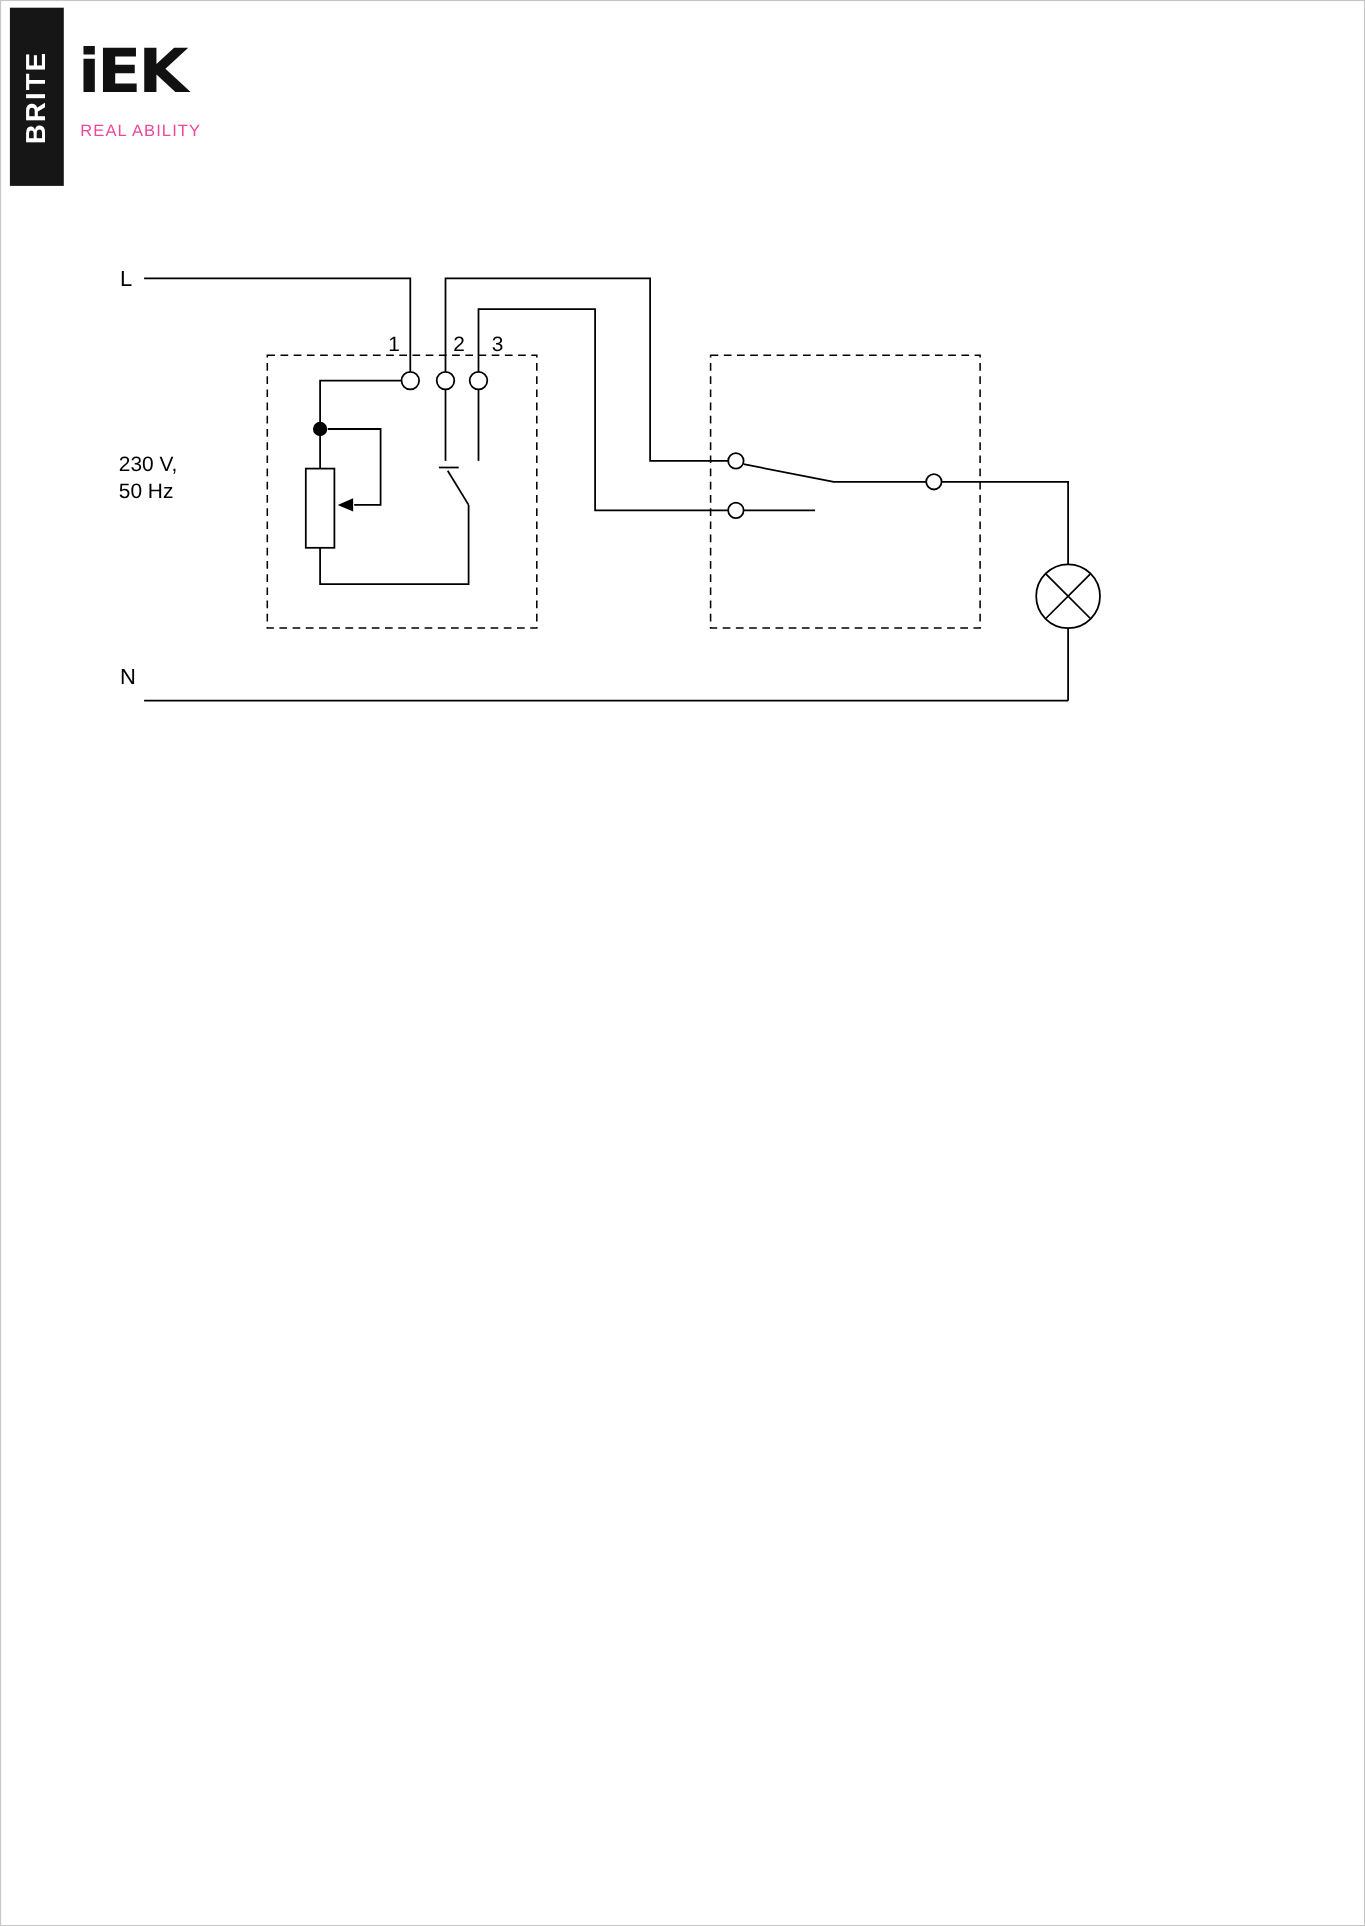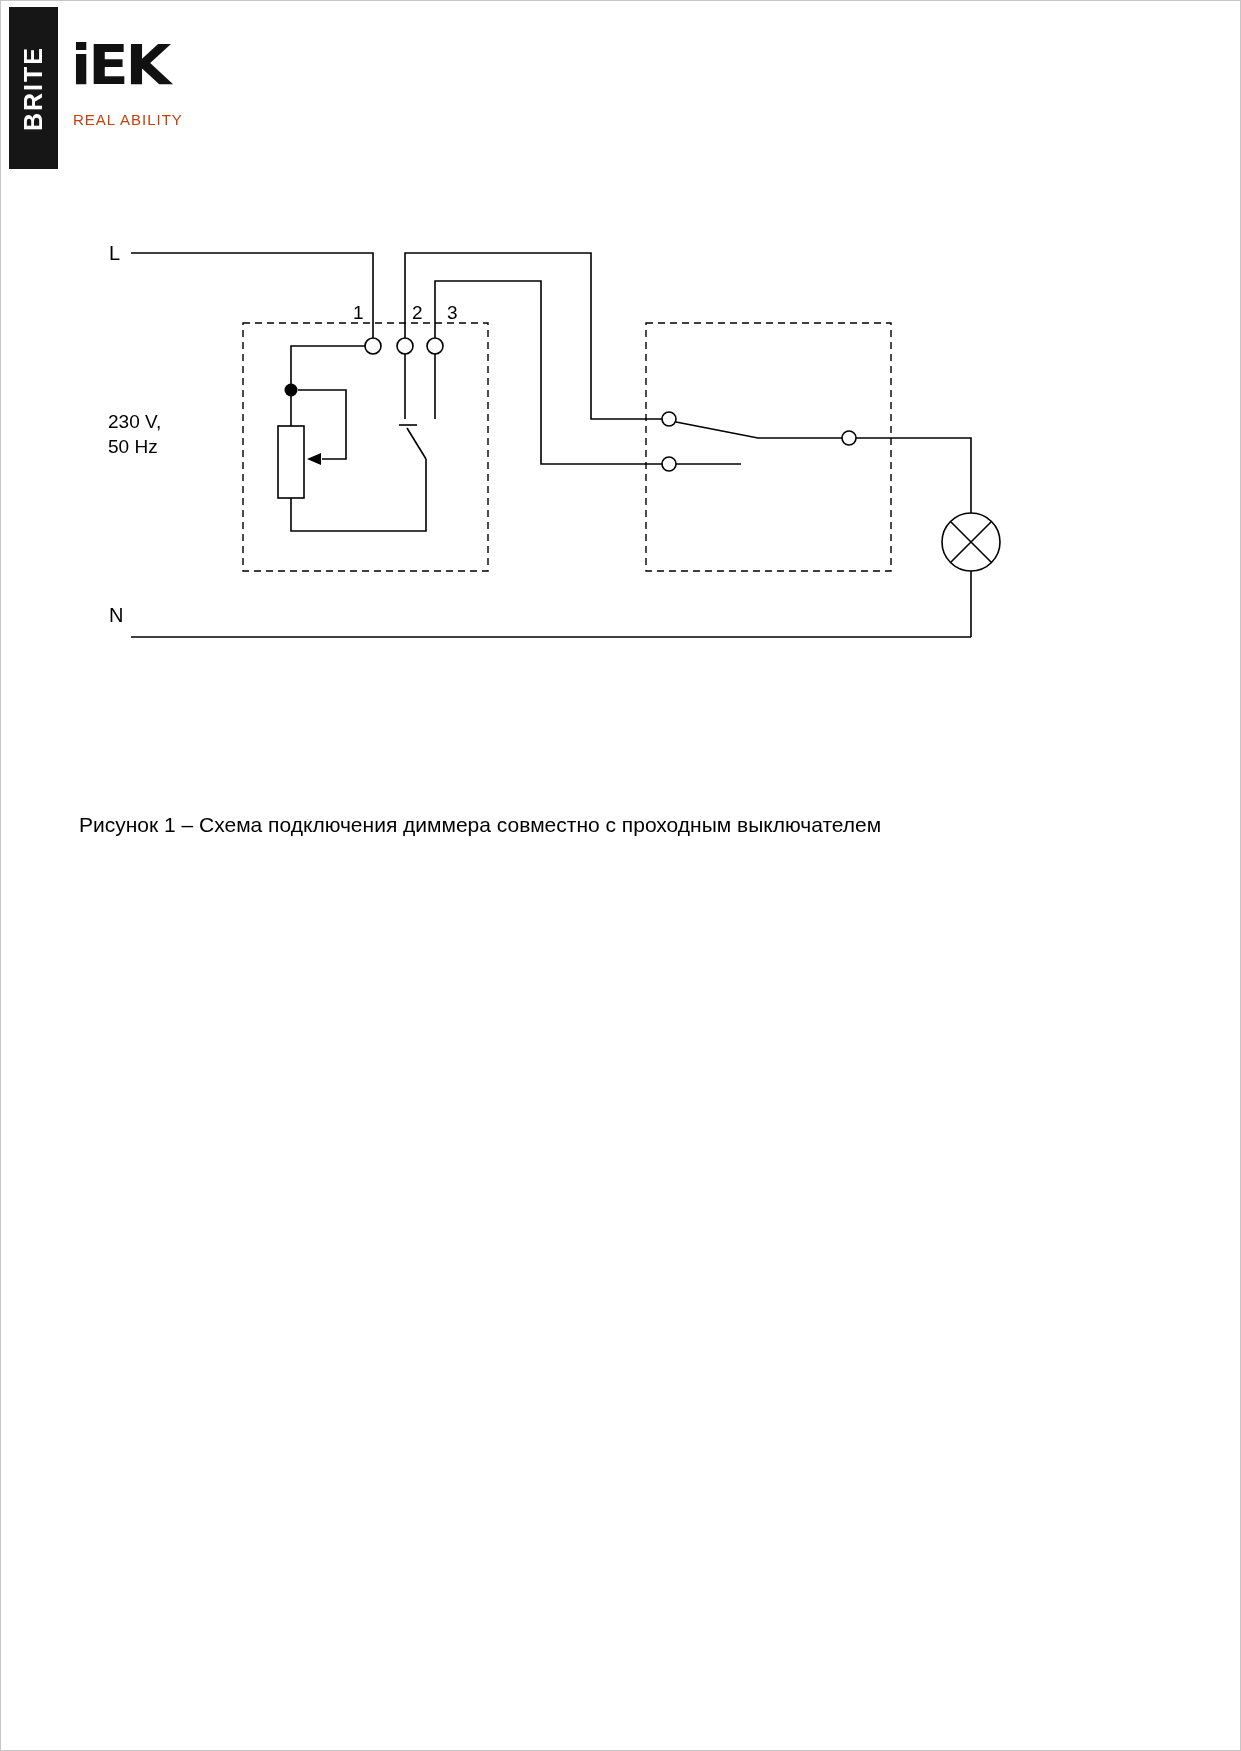--- a/index.html
+++ b/index.html
@@ -39,21 +39,21 @@
     letter-spacing:-3px;
     color:#111111;
     transform:scale(1.02,0.95);
     transform-origin:left top;
   }
   .tagline{
     position:absolute;
     left:72px; top:110px;
     font-size:15px;
     letter-spacing:1px;
-    color:#c2410c;
+    color:#ec4899;
   }
   .diagram-svg{
     position:absolute;
     left:0; top:0;
     width:1241px;
     height:720px;
   }
   .caption{
     position:absolute;
     left:78px; top:812px;
@@ -124,15 +124,14 @@
 
     <text x="108" y="259" font-size="20">L</text>
     <text x="108" y="621" font-size="20">N</text>
     <text x="107" y="427" font-size="19">230 V,</text>
     <text x="107" y="452" font-size="19">50 Hz</text>
     <text x="352" y="318" font-size="19">1</text>
     <text x="411" y="318" font-size="19">2</text>
     <text x="446" y="318" font-size="19">3</text>
   </svg>
 
-  <div class="caption">Рисунок 1 – Схема подключения диммера совместно с проходным выключателем</div>
 
 </div>
 
 </body></html>

